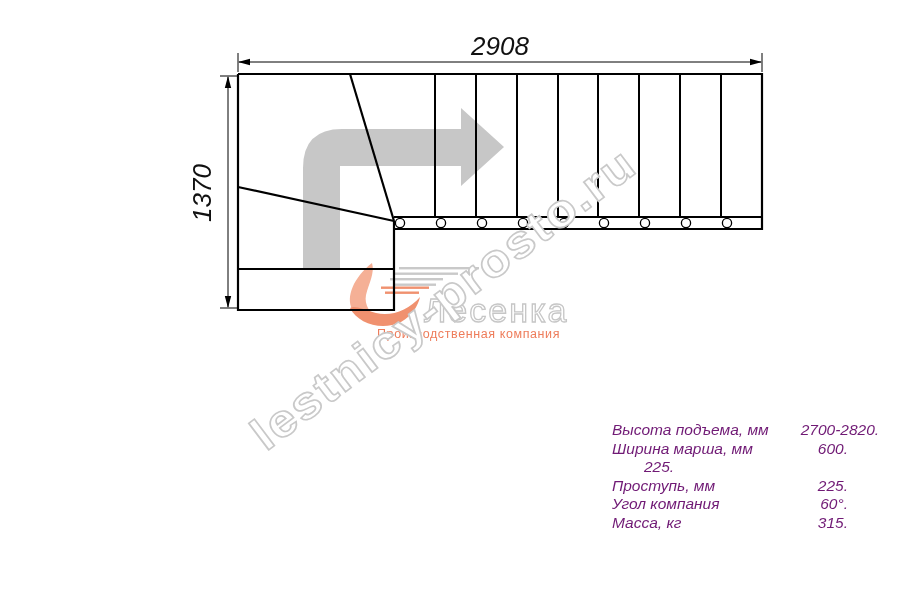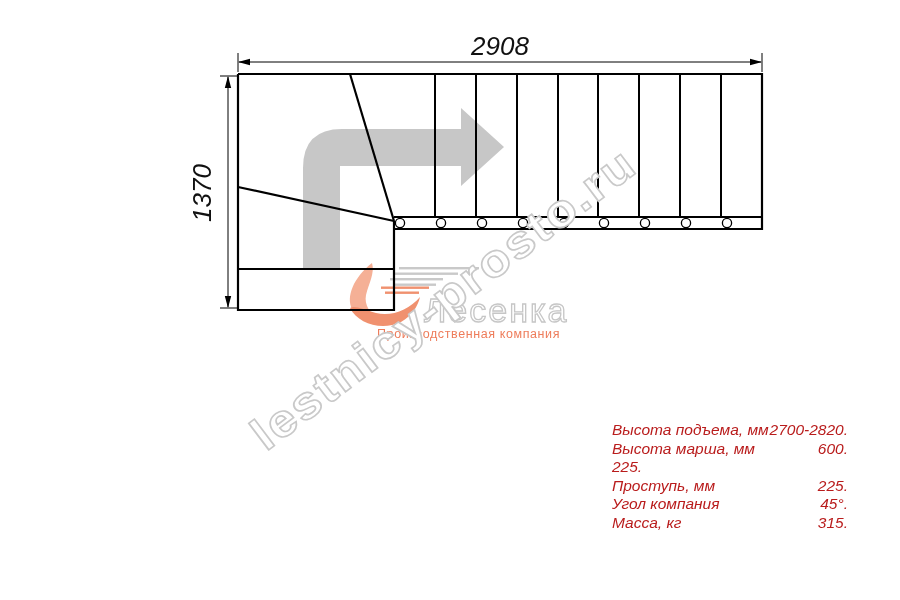--- a/index.html
+++ b/index.html
@@ -52,30 +52,31 @@
     fill: #ee7c5a;
   }
   .specs {
     position: absolute;
     left: 612px;
     top: 421px;
     width: 236px;
     font-family: "Liberation Sans", sans-serif;
     font-style: italic;
     font-size: 15.5px;
-    color: #b91c1c;
+    color: #701a75;
     line-height: 18.5px;
   }
   .spec-row {
     display: flex;
     justify-content: space-between;
     white-space: nowrap;
   }
   .spec-value {
     text-align: right;
+    margin-left: 32px;
   }
 </style>
 </head>
 <body>
 
 <div class="stage">
 
   <svg width="900" height="600" viewBox="0 0 900 600">
 
     <g>
@@ -161,33 +162,33 @@
 
     <text class="wm-text" transform="translate(266,452) rotate(-37)" x="0" y="0" textLength="468" lengthAdjust="spacingAndGlyphs">lestnicy-prosto.ru</text>
   </svg>
 
   <div class="specs">
     <div class="spec-row">
       <span class="spec-label">Высота подъема, мм</span>
       <span class="spec-value">2700-2820.</span>
     </div>
     <div class="spec-row">
-      <span class="spec-label">Высота марша, мм</span>
+      <span class="spec-label">Ширина марша, мм</span>
       <span class="spec-value">600.</span>
     </div>
     <div class="spec-row">
       <span class="spec-value">225.</span>
     </div>
     <div class="spec-row">
       <span class="spec-label">Проступь, мм</span>
       <span class="spec-value">225.</span>
     </div>
     <div class="spec-row">
       <span class="spec-label">Угол компания</span>
-      <span class="spec-value">45°.</span>
+      <span class="spec-value">60°.</span>
     </div>
     <div class="spec-row">
       <span class="spec-label">Масса, кг</span>
       <span class="spec-value">315.</span>
     </div>
   </div>
 
 </div>
 
 </body></html>

